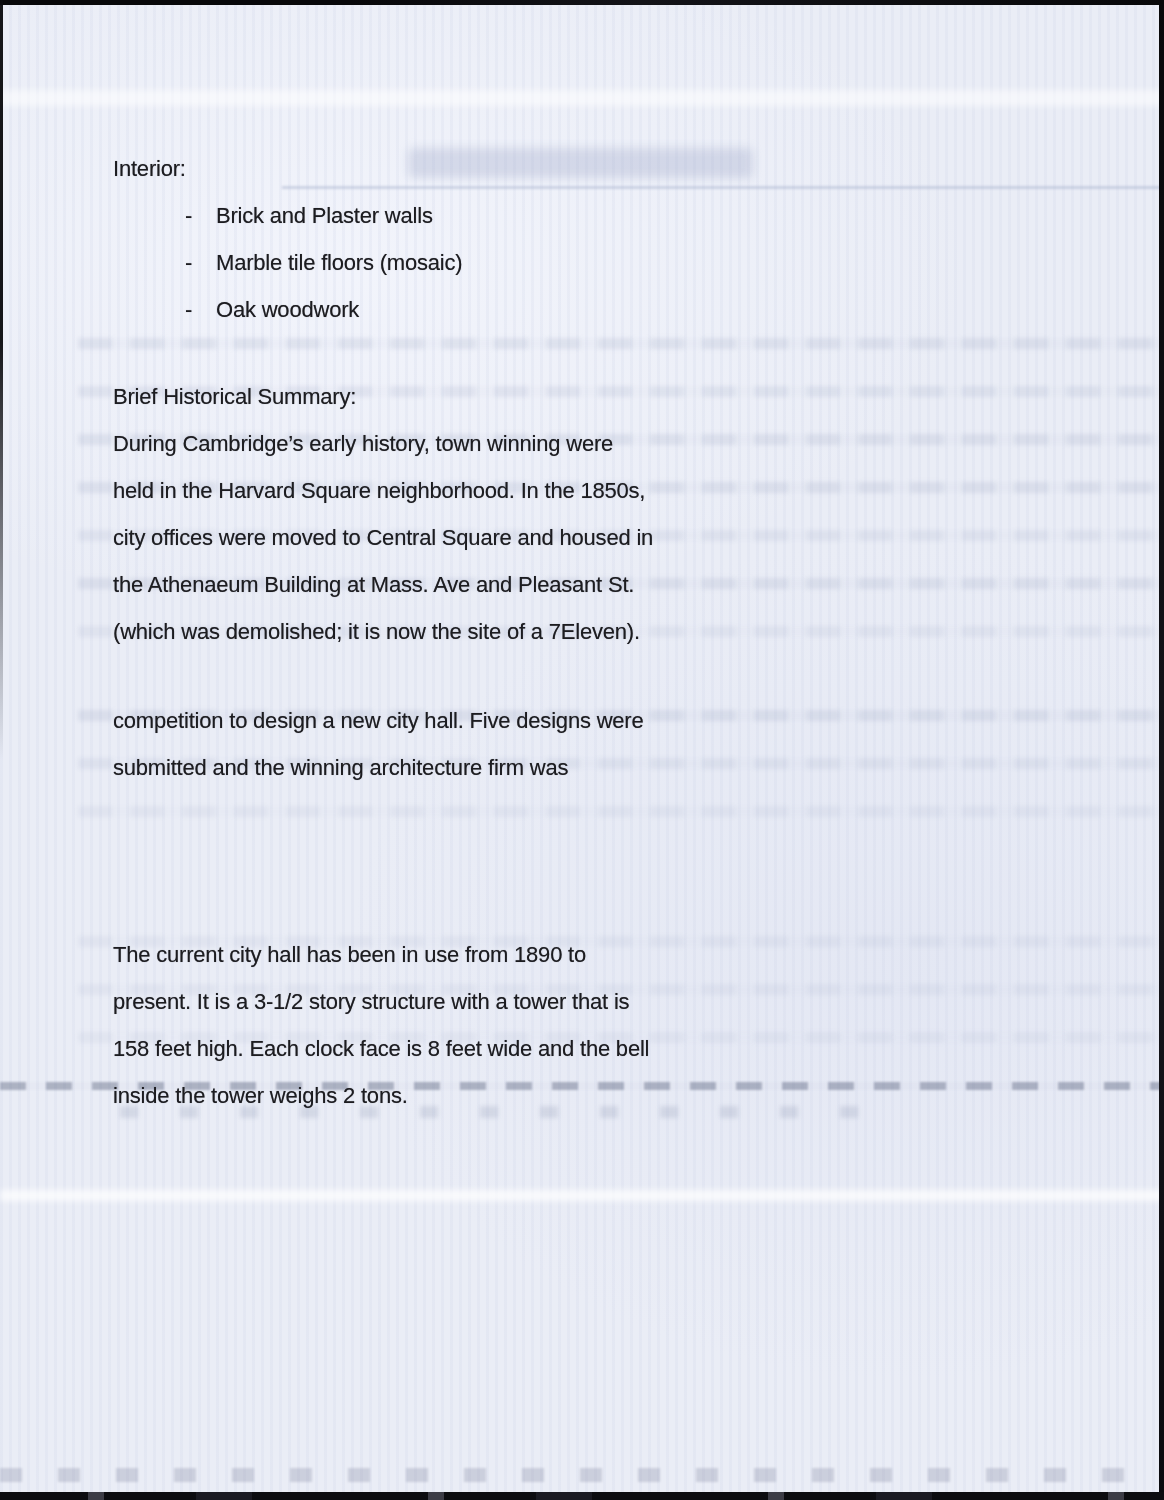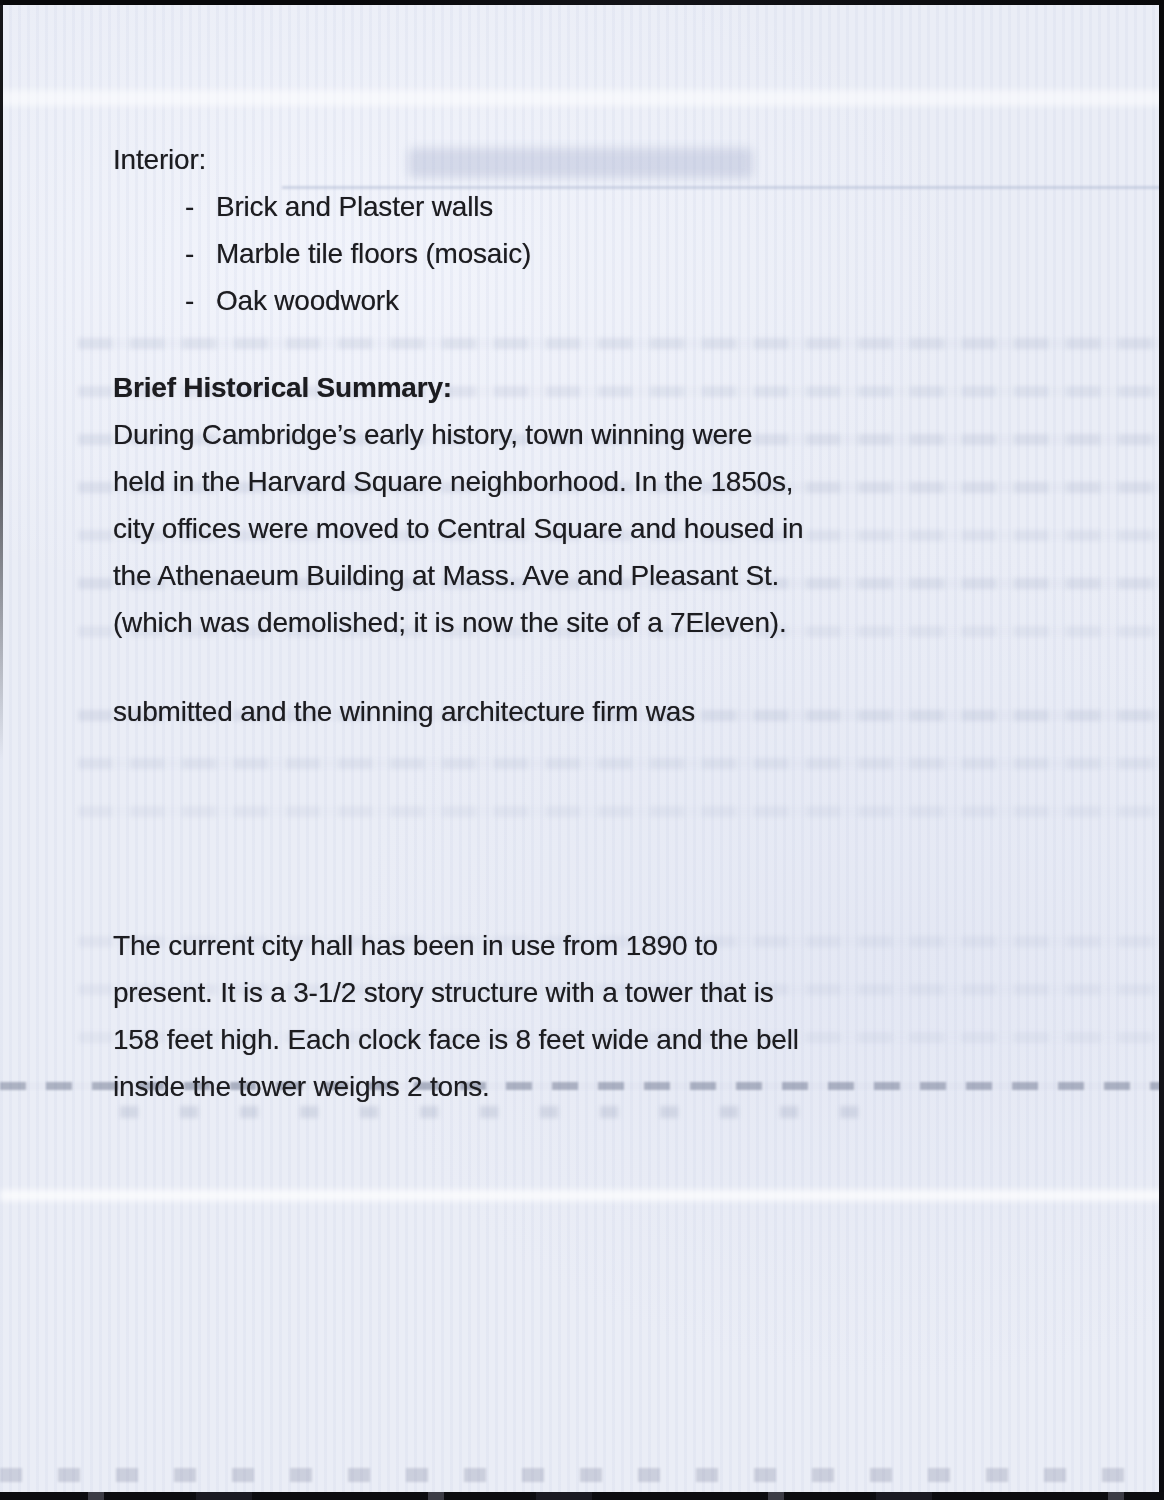--- a/index.html
+++ b/index.html
@@ -55,24 +55,24 @@
              background: repeating-linear-gradient(90deg, rgba(110,122,156,0.18) 0 18px,
                          rgba(110,122,156,0) 18px 60px); filter: blur(2px); }
   .g-crease { left: 0; top: 1190px; width: 1164px; height: 11px;
               background: rgba(255,255,255,0.75); filter: blur(3px); }
   .g-bottomrow { left: 0; top: 1468px; width: 1164px; height: 14px;
               background: repeating-linear-gradient(90deg, rgba(95,102,132,0.22) 0 22px,
                           rgba(95,102,132,0) 22px 58px); filter: blur(1px); }
 
   
   .doc { position: absolute; left: 113px; color: #1c1c20;
-         font-size: 28px; line-height: 47px; letter-spacing: -0.2px;
-         text-shadow: 0 0 0.7px rgba(28,28,32,0.55); }
+         font-size: 22px; line-height: 47px; letter-spacing: -0.2px;
+         text-shadow: 0 0 0.7px rgba(28,28,32,0.55); margin-top: 9px; }
   .doc .tline, .doc-line { white-space: nowrap; }
-  .bold { font-weight: bold; }
+  .bold { font-weight: normal; }
   .bullet-row { padding-left: 72px; white-space: nowrap; }
   .bullet-dash { display: inline-block; width: 31px; }
   #block-interior { top: 136px; }
   #block-history  { top: 364px; }
   #block-competition { top: 688px; }
   #block-current  { top: 922px; }
 </style>
 </head>
 <body>
 
@@ -123,20 +123,21 @@
         <div class="tline">During Cambridge’s early history, town winning were</div>
         <div class="tline">held in the Harvard Square neighborhood. In the 1850s,</div>
         <div class="tline">city offices were moved to Central Square and housed in</div>
         <div class="tline">the Athenaeum Building at Mass. Ave and Pleasant St.</div>
         <div class="tline">(which was demolished; it is now the site of a 7Eleven).</div>
       </div>
   </div>
 
   <div class="doc" id="block-competition">
     <div>
+        <div class="tline">competition to design a new city hall. Five designs were</div>
         <div class="tline">submitted and the winning architecture firm was</div>
       </div>
   </div>
 
   <div class="doc" id="block-current">
     <div>
         <div class="tline">The current city hall has been in use from 1890 to</div>
         <div class="tline">present. It is a 3-1/2 story structure with a tower that is</div>
         <div class="tline">158 feet high. Each clock face is 8 feet wide and the bell</div>
         <div class="tline">inside the tower weighs 2 tons.</div>

